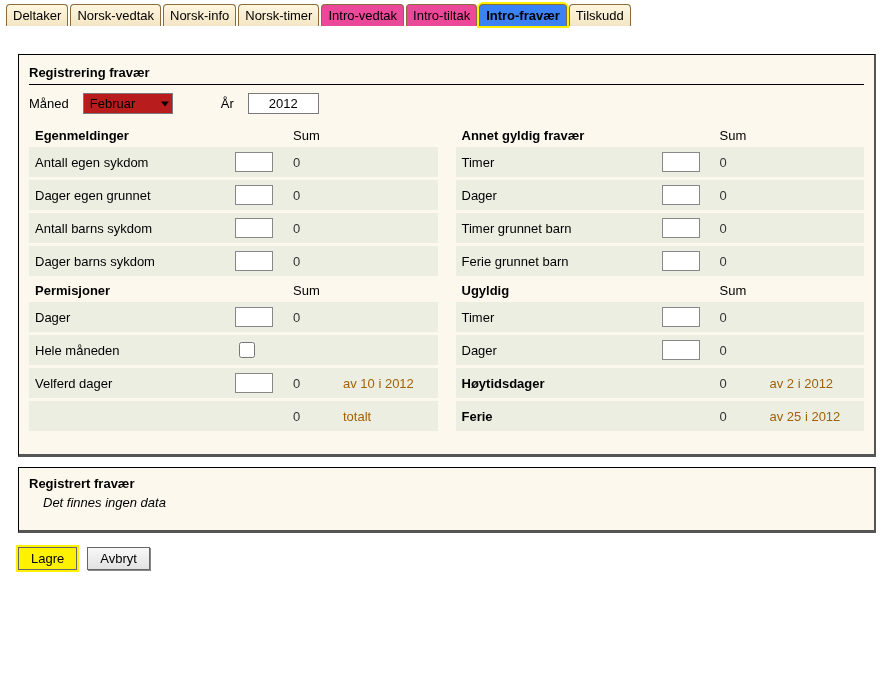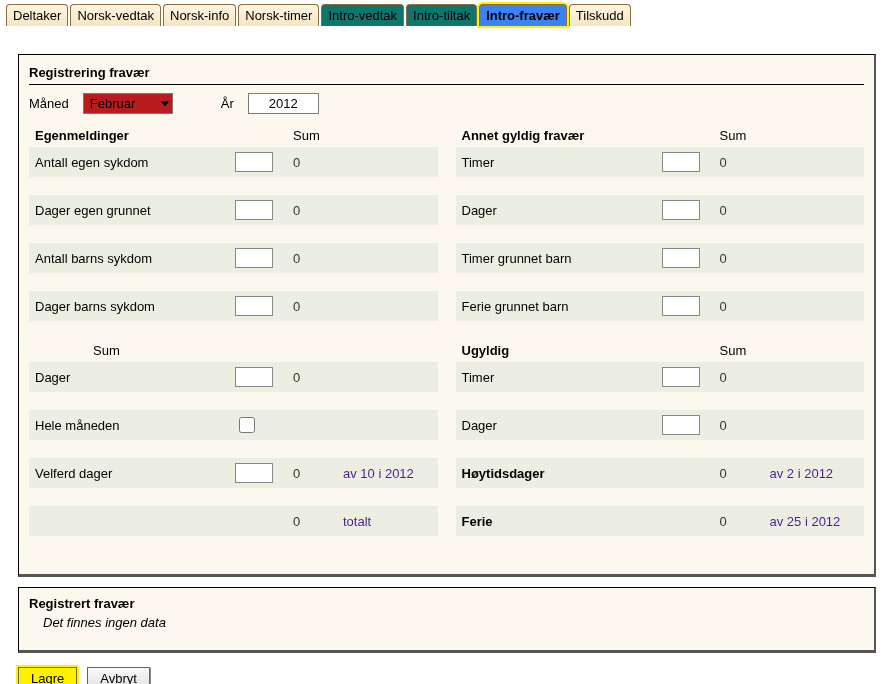--- a/index.html
+++ b/index.html
@@ -24,21 +24,21 @@
     padding: 3px 6px;
     margin-right: 2px;
     border-top-left-radius: 4px;
     border-top-right-radius: 4px;
     font-family: Verdana, sans-serif;
     font-size: 13px;
     cursor: pointer;
     white-space: nowrap;
     color: #000;
   }
-  .tab.hl { background: #0f766e; }
+  .tab.hl { background: #ec4899; }
   .tab.hl-strong { background: #3b82f6; box-shadow: 0 0 0 2px #fff200; font-weight: bold; }
   .panel {
     margin: 28px 14px 10px 14px;
     border: 1px solid #000;
     border-right: 2px solid #555;
     border-bottom: 3px solid #555;
     background: #fcf8ed;
     padding: 6px 10px 20px 10px;
   }
   .panel-title {
@@ -60,31 +60,31 @@
   }
   .yearbox { border: 1px solid #7a7a7a; background: #fff; padding: 2px 20px; min-width: 40px; display:inline-block; }
   .cols { display: flex; gap: 18px; }
   .col { flex: 1; }
   .sec-head { display: flex; align-items: flex-end; padding: 4px 6px; }
   .sec-title { font-weight: bold; font-size: 13px; flex: 0 0 200px; }
   .sum-head { font-size: 13px; flex: 0 0 50px; text-align: left; margin-left: 58px; }
   .row {
     display: flex; align-items: center;
     background: #edeee2;
-    margin-bottom: 18px;
+    margin-bottom: 3px;
     padding: 4px 6px;
     min-height: 30px;
   }
   .row .lbl { flex: 0 0 200px; font-size: 13px; }
   .row .lbl.bold { font-weight: bold; }
   .row .inp { flex: 0 0 50px; }
   .row .inp input[type="text"] { width: 38px; height: 20px; border: 1px solid #888; background:#fff; font-size:12px; padding:1px 3px;}
   .row .inp input[type="checkbox"] { width:16px; height:16px; }
   .row .sum { flex: 0 0 50px; font-size: 13px; padding-left: 8px; color:#333; }
-  .row .extra { flex: 1; font-size: 13px; padding-left: 8px; color:#4c1d95; }
+  .row .extra { flex: 1; font-size: 13px; padding-left: 8px; color:#a16207; }
   .panel2 {
     margin: 10px 14px 10px 14px;
     border: 1px solid #000;
     border-right: 2px solid #555;
     border-bottom: 3px solid #555;
     background: #fcf8ed;
     padding: 8px 10px 20px 10px;
   }
   .panel2-title { font-weight: bold; font-size: 13px; margin-bottom: 4px; }
   .panel2-sub { font-style: italic; font-size: 13px; padding-left: 14px; }
@@ -146,20 +146,21 @@
           <div class="lbl">Antall barns sykdom</div>
           <div class="inp"><input type="text" style=""></div>
           <div class="sum">0</div>
         </div>
         <div class="row">
           <div class="lbl">Dager barns sykdom</div>
           <div class="inp"><input type="text" style=""></div>
           <div class="sum">0</div>
         </div>
         <div class="sec-head">
+          <div class="sec-title">Permisjoner</div>
           <div class="sum-head">Sum</div>
         </div>
         <div class="row">
           <div class="lbl">Dager</div>
           <div class="inp"><input type="text" style=""></div>
           <div class="sum">0</div>
         </div>
         <div class="row">
           <div class="lbl">Hele måneden</div>
           <div class="inp"><input type="checkbox" style=""></div>

